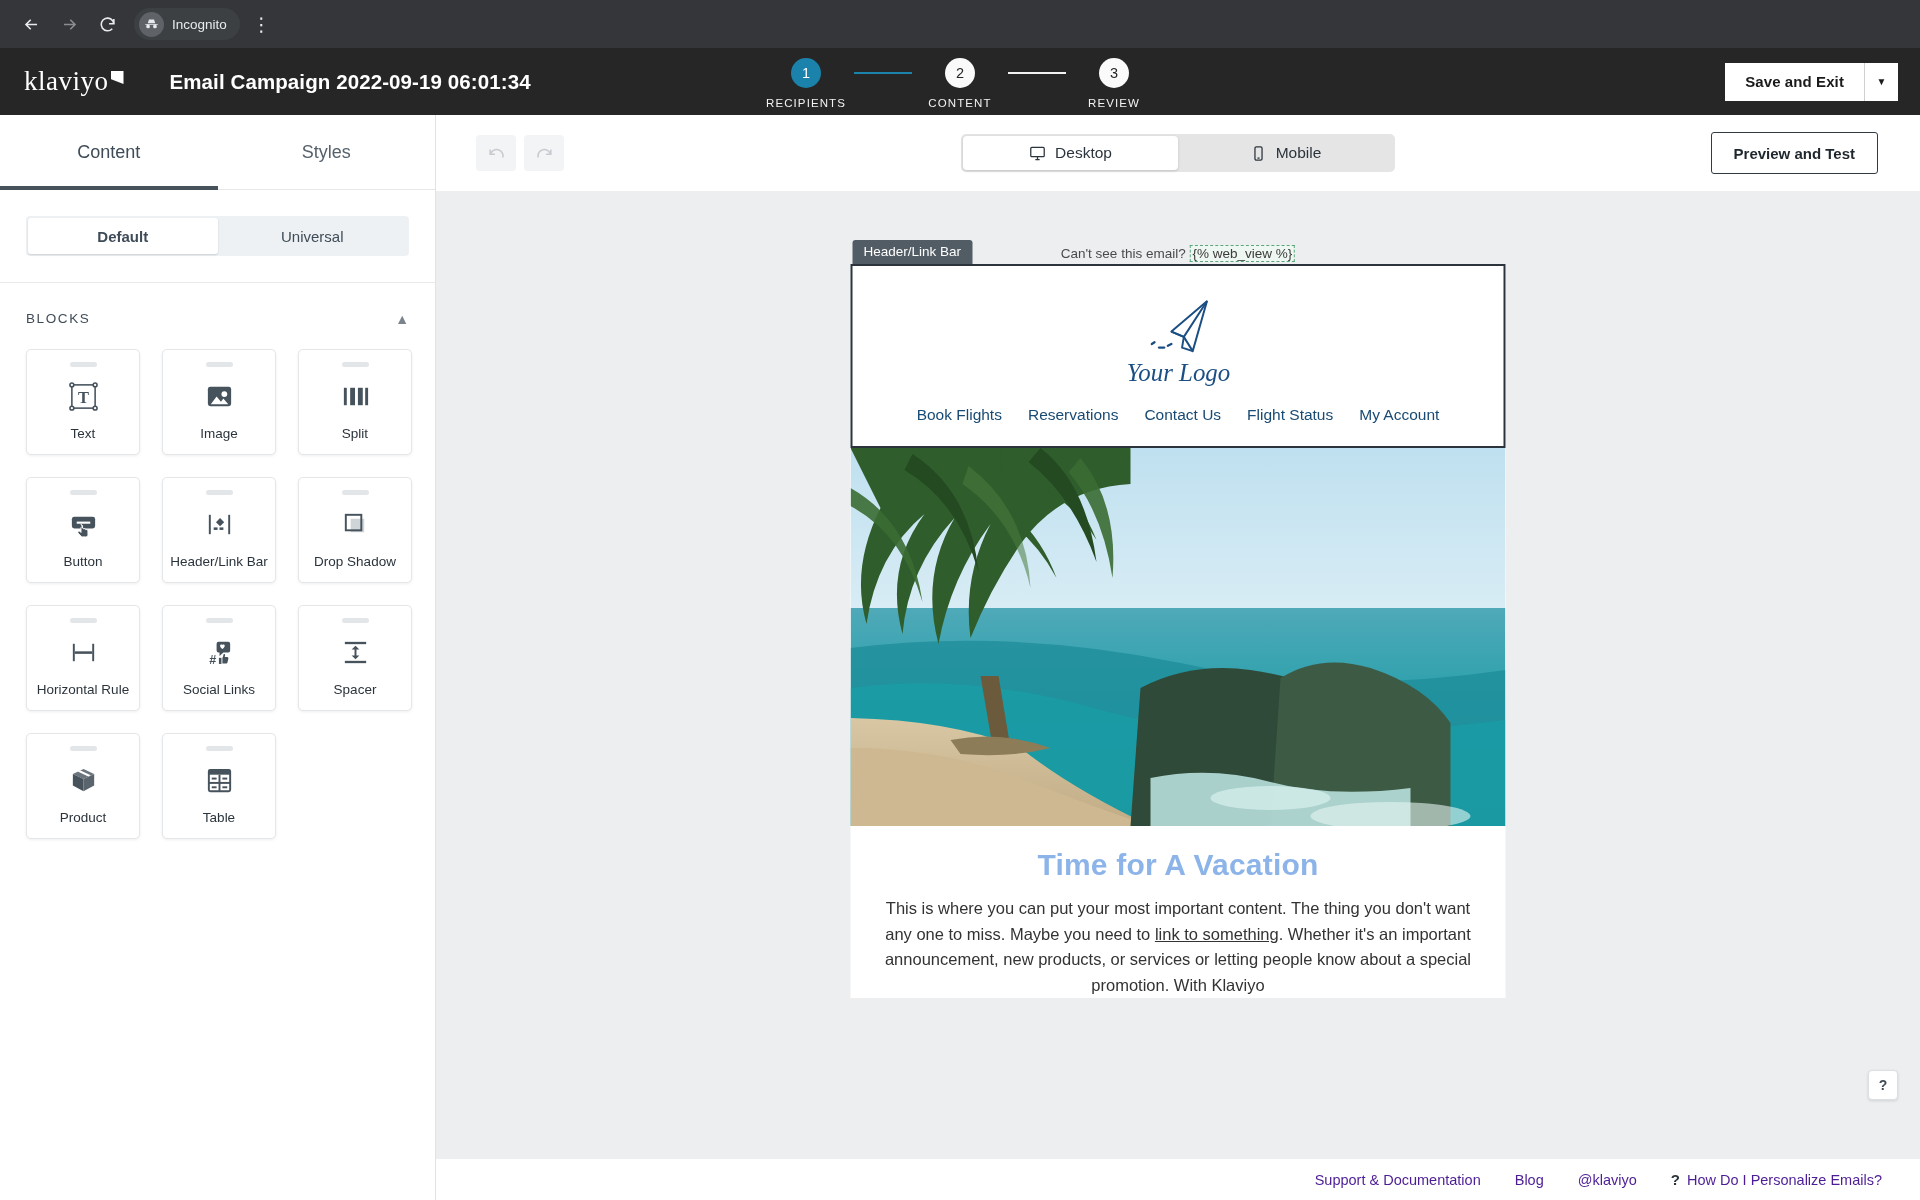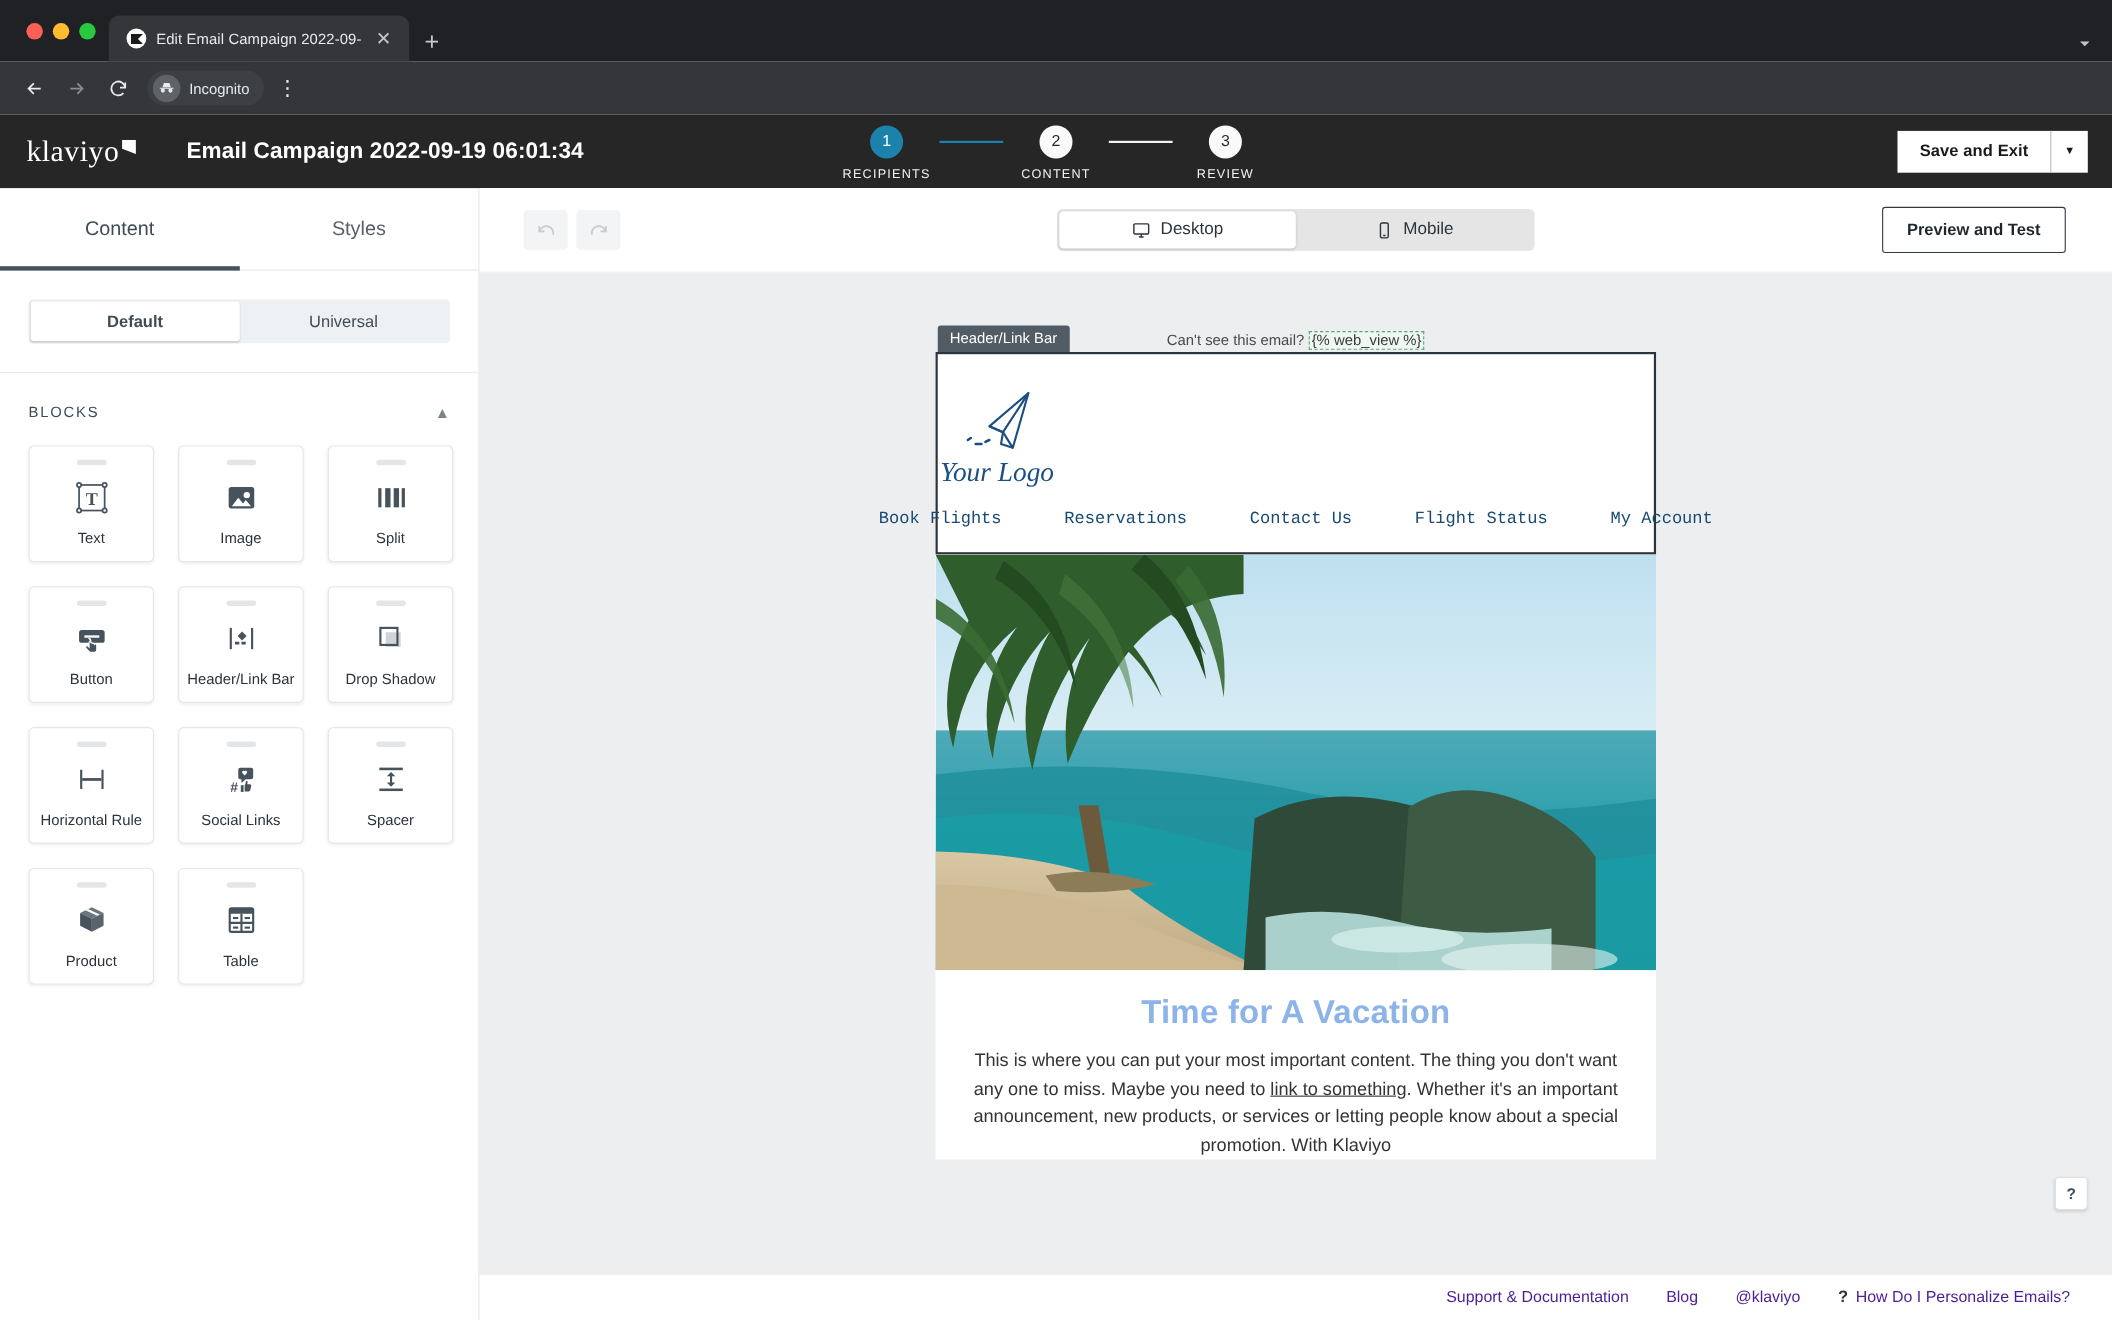--- a/index.html
+++ b/index.html
@@ -199,24 +199,24 @@
   }
   .email-frame {
     position: absolute; top: 72px; left: 50%; transform: translateX(-50%);
     width: 655px; background: #fff;
   }
   .block-tag {
     position: absolute; top: -26px; left: 0; background: #525c64; color: #fff;
     font-size: 13.5px; padding: 4px 11px 5px; border-radius: 3px 3px 0 0; white-space: nowrap;
   }
   .header-block { border: 2px solid #2b343c; background: #fff; position: relative; }
-  .email-logo { padding: 30px 0 6px; display: flex; flex-direction: column; align-items: flex-start; }
+  .email-logo { padding: 30px 0 6px; display: flex; flex-direction: column; align-items: center; }
   .email-logo svg { width: 108px; height: 96px; }
   .email-nav {
-    display: flex; justify-content: center; gap: 57px; padding: 8px 0 22px; font-family: Liberation Mono, monospace;
+    display: flex; justify-content: center; gap: 26px; padding: 8px 0 22px;
   }
   .email-nav a { color: #184a73; font-size: 15.5px; text-decoration: none; white-space: nowrap; }
 
   .hero { width: 100%; height: 378px; position: relative; overflow: hidden; display: block; }
   .hero svg { display: block; width: 100%; height: 100%; }
 
   .email-body { padding: 22px 26px 0; }
   .email-h1 {
     text-align: center; color: #8cb4e8; font-size: 30px; font-weight: bold;
     letter-spacing: .2px; padding-bottom: 14px;
@@ -255,38 +255,20 @@
     display: flex; align-items: center; justify-content: center;
     box-shadow: 0 1px 3px rgba(0,0,0,.12); font-size: 14px; font-weight: bold; color: #3f4c57;
     cursor: pointer;
   }
 </style>
 </head>
 <body>
 
 <div class="browser">
 
-  <div class="tabbar">
-    <div class="traffic">
-      <span class="dot r"></span>
-      <span class="dot y"></span>
-      <span class="dot g"></span>
-    </div>
-    <div class="tab">
-      <span class="tab-fav">
-        <svg viewBox="0 0 12 12">
-            <path d="M0 1h12L7 6l5 5H0z" fill="#1a1a1a"></path>
-          </svg>
-      </span>
-      <span class="tab-title">Edit Email Campaign 2022-09-</span>
-      <span class="tab-close">✕</span>
-    </div>
-    <span class="newtab">+</span>
-    <span class="tab-expand">⏷</span>
-  </div>
 
   <div class="urlbar">
     <span class="navbtn">
       <svg viewBox="0 0 24 24" fill="none" stroke="currentColor" stroke-width="2">
           <path d="M19 12H5M11 6l-6 6 6 6"></path>
         </svg>
     </span>
     <span class="navbtn dim">
       <svg viewBox="0 0 24 24" fill="none" stroke="currentColor" stroke-width="2">
           <path d="M5 12h14M13 6l6 6-6 6"></path>

